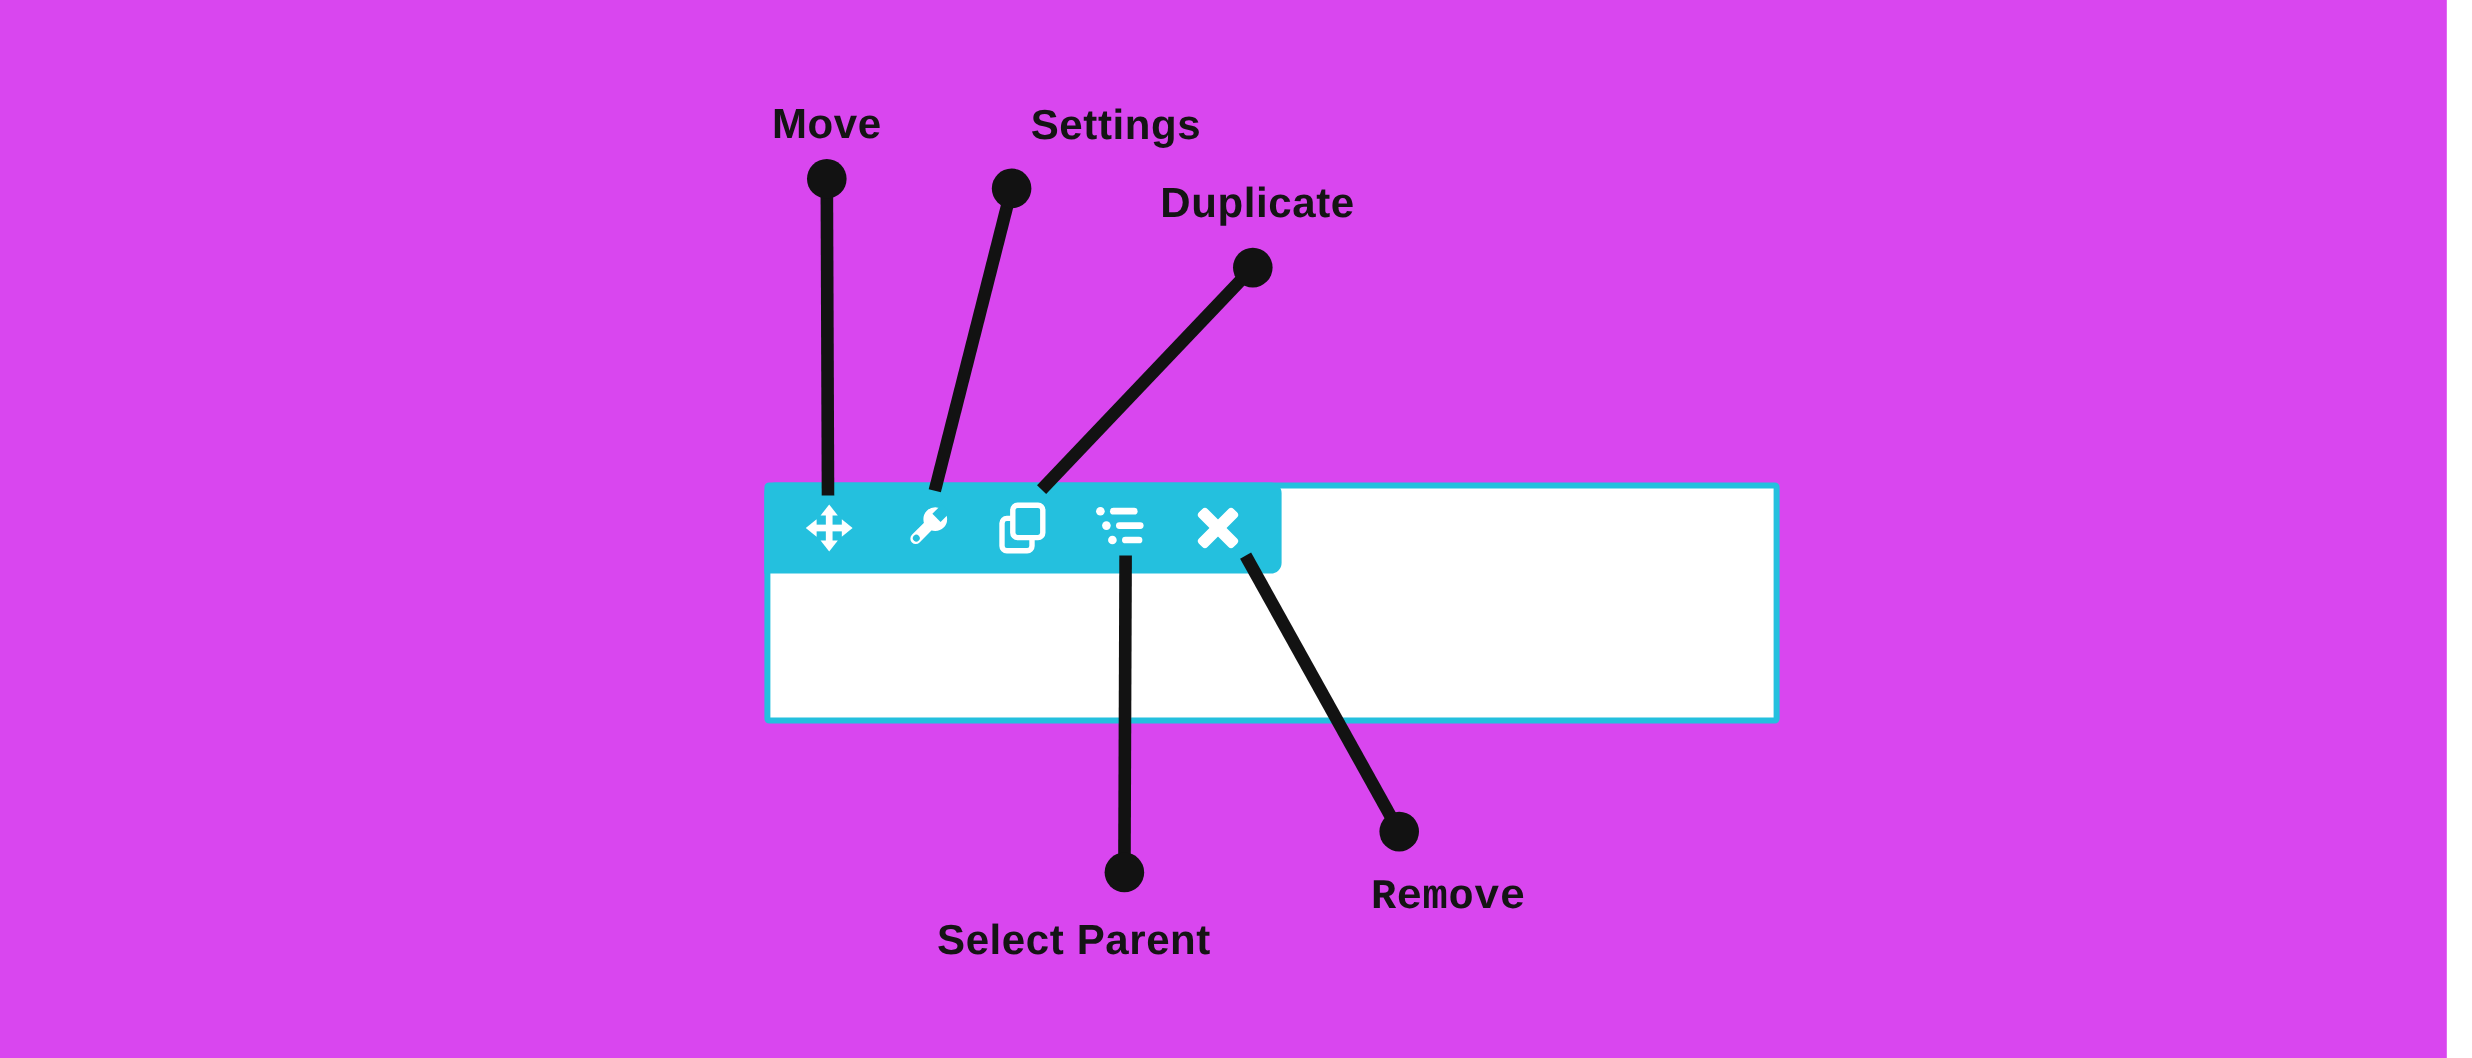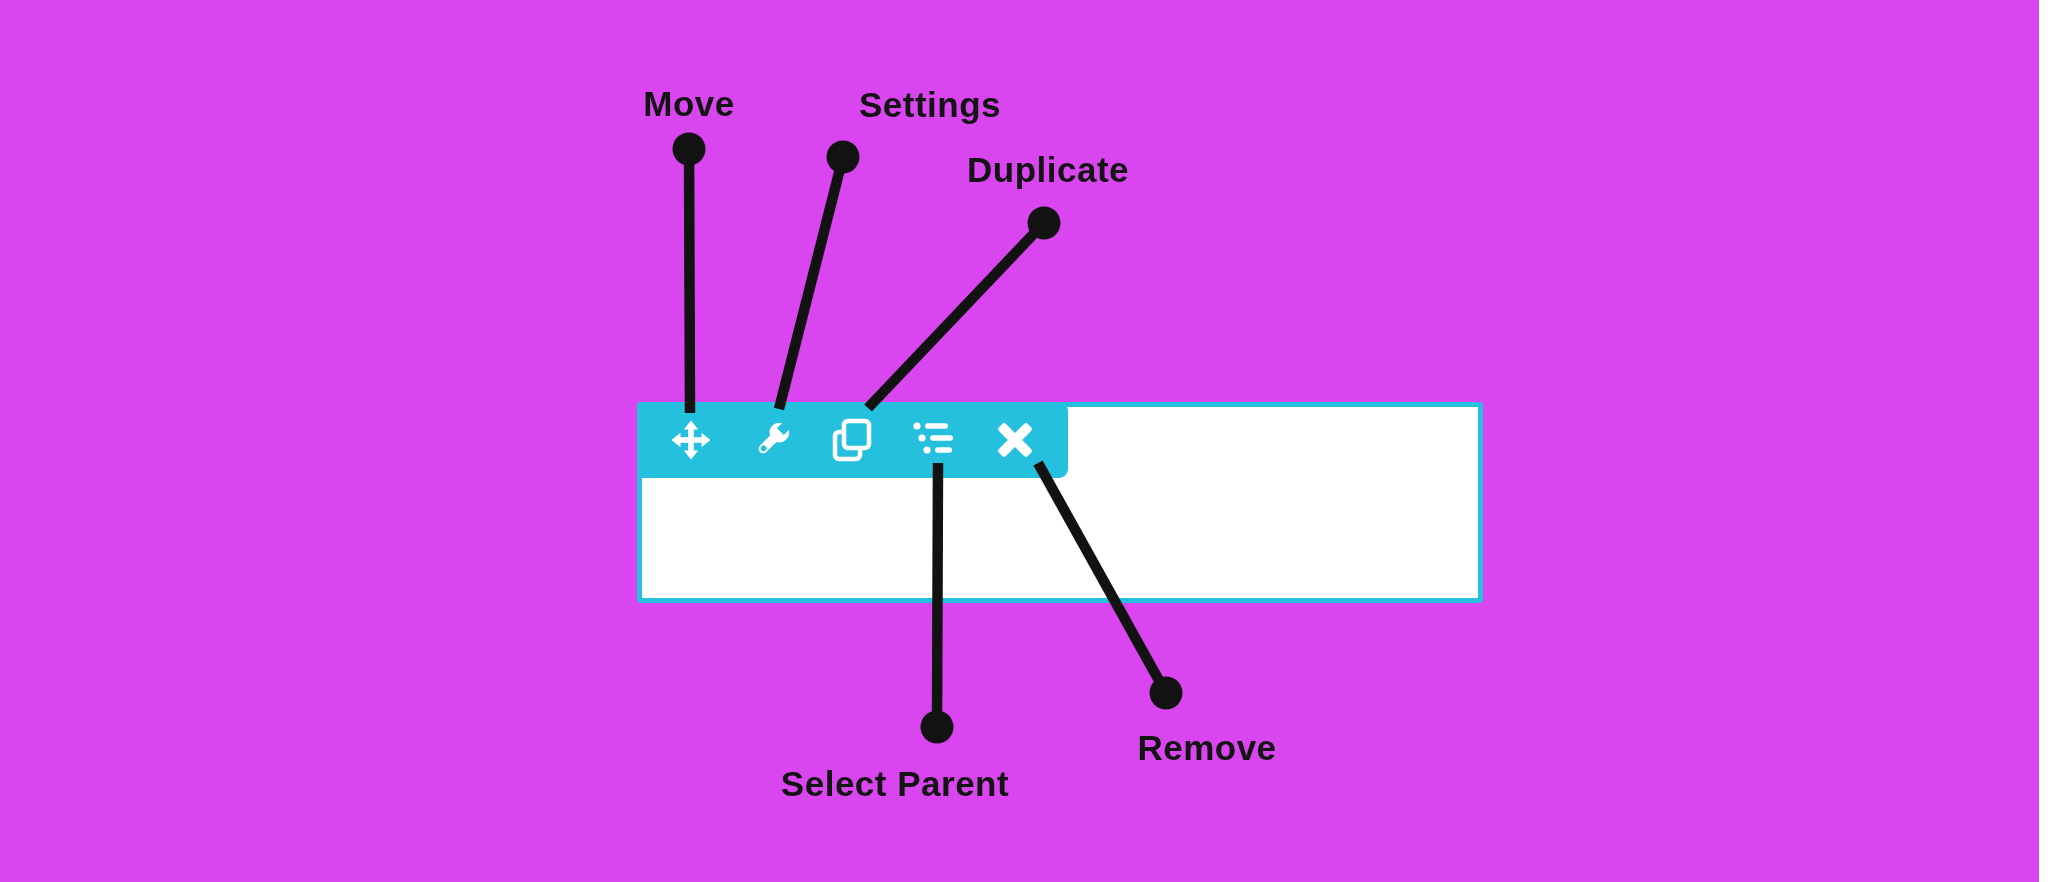--- a/index.html
+++ b/index.html
@@ -158,15 +158,15 @@
       <line x1="937" y1="727" x2="938" y2="463" stroke="#121212" stroke-width="10.5"></line>
       <circle cx="937" cy="727" r="16.5" fill="#121212"></circle>
       <line x1="1166" y1="693" x2="1038" y2="463" stroke="#121212" stroke-width="10.5"></line>
       <circle cx="1166" cy="693" r="16.5" fill="#121212"></circle>
     </svg>
 
   <div class="callout-label" style="left: 689px; top: 104px;">Move</div>
   <div class="callout-label" style="left: 882px; top: 105px; margin-left: 48px;">Settings</div>
   <div class="callout-label" style="left: 1048px; top: 170px;">Duplicate</div>
   <div class="callout-label" style="left: 895px; top: 784px;">Select Parent</div>
-  <div class="callout-label" style="left: 1207px; top: 748px;">Remove</div>
+  <div class="callout-label" style="left: 1207px; top: 748px; font-family: Liberation Mono, monospace;">Remove</div>
 
 </div>
 
 </body></html>

